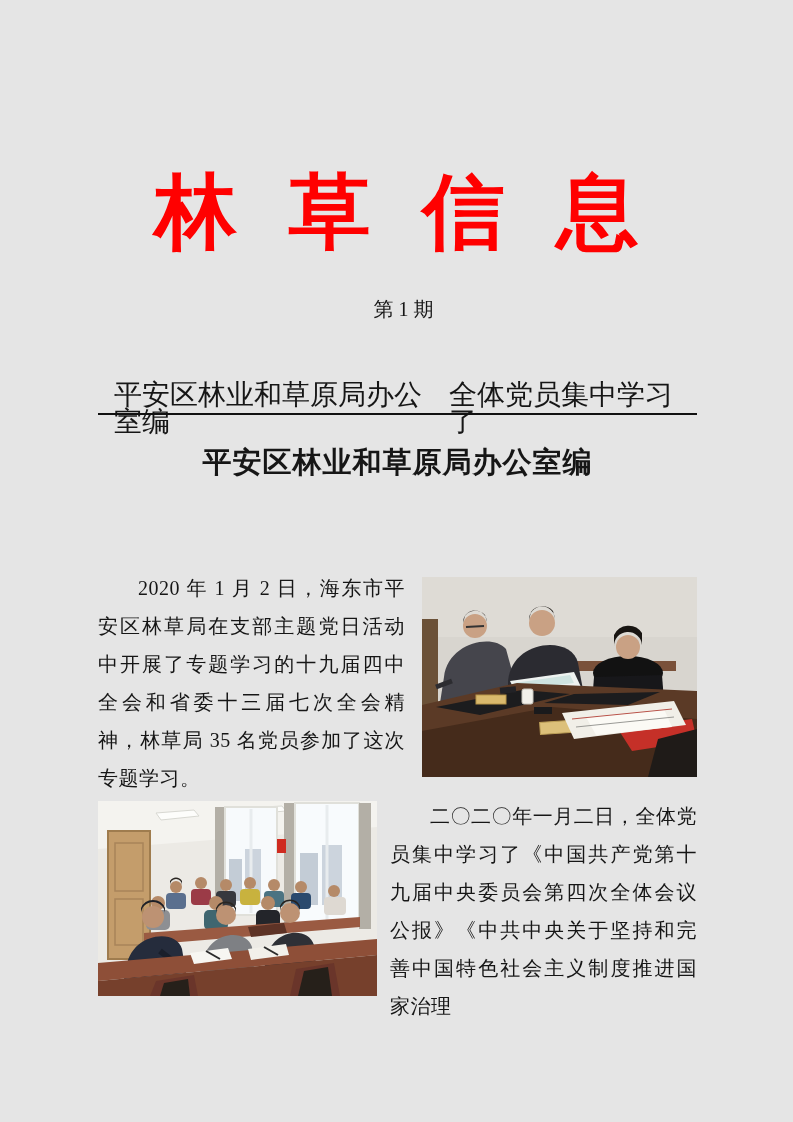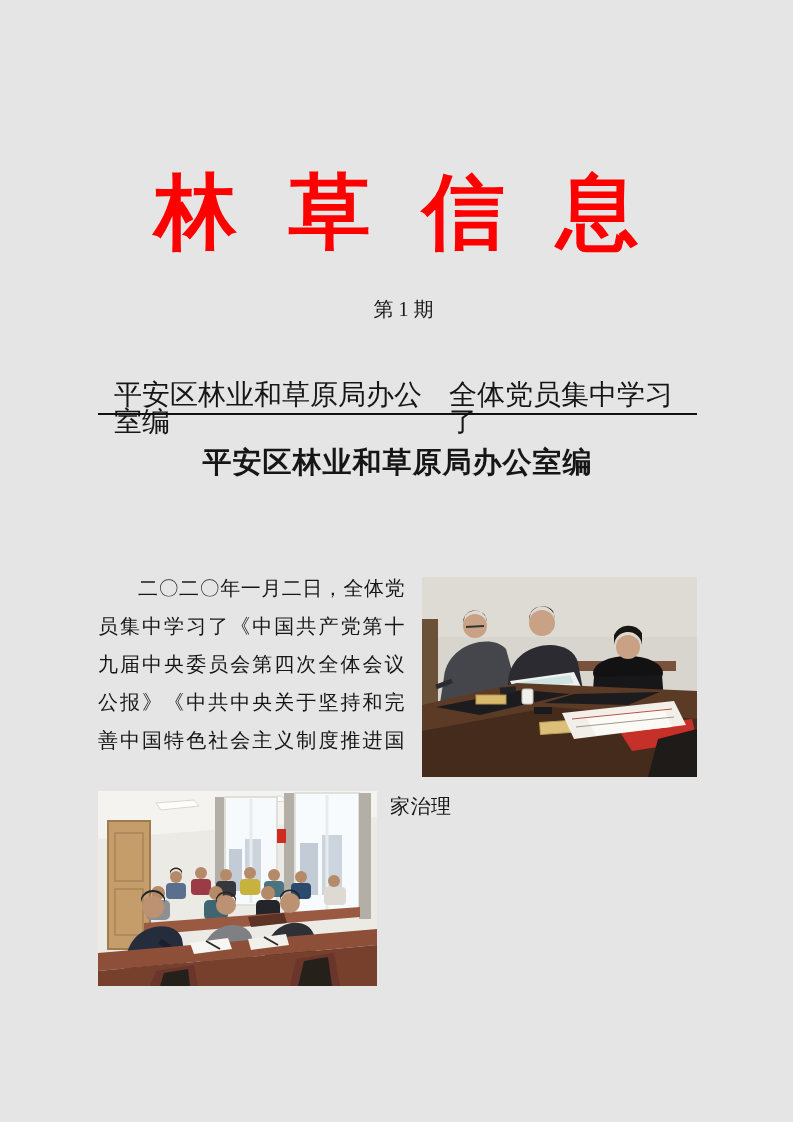--- a/index.html
+++ b/index.html
@@ -127,20 +127,21 @@
       <rect x="100" y="112" width="11" height="15" rx="2" fill="#f2f0ea" stroke="#c9c6be" stroke-width="1"></rect>
       <rect x="118" y="144" width="44" height="12" fill="#dcc07a" transform="rotate(-4 140 150)" stroke="#bda059" stroke-width="1"></rect>
       <polygon points="196,152 270,142 275,164 210,174" fill="#c53028"></polygon>
       <polygon points="140,136 252,124 264,148 152,162" fill="#f1efe8"></polygon>
       <polygon points="164,140 242,132 250,150 174,158" fill="#fbfaf5"></polygon>
       <line x1="150" y1="142" x2="250" y2="132" stroke="#b85248" stroke-width="1"></line>
       <line x1="154" y1="150" x2="252" y2="140" stroke="#9a9a96" stroke-width="1"></line>
       <polygon points="236,162 275,152 275,200 226,200" fill="#1f1b18"></polygon>
     </svg>
 
+    <p>2020 年 1 月 2 日，海东市平安区林草局在支部主题党日活动中开展了专题学习的十九届四中全会和省委十三届七次全会精神，林草局 35 名党员参加了这次专题学习。</p>
 
     <svg class="photo photo-bottom" viewBox="0 0 279 195" xmlns="http://www.w3.org/2000/svg">
       <rect x="0" y="0" width="279" height="195" fill="#eceae5"></rect>
       <polygon points="0,0 279,0 279,26 0,48" fill="#f4f3ef"></polygon>
       <polygon points="58,12 96,9 101,15 63,19" fill="#fdfdfb" stroke="#d8d8d2" stroke-width="1"></polygon>
       <polygon points="148,7 184,5 188,10 152,13" fill="#fdfdfb" stroke="#d8d8d2" stroke-width="1"></polygon>
       <polygon points="222,14 256,12 259,17 225,20" fill="#fdfdfb" stroke="#d8d8d2" stroke-width="1"></polygon>
 
       <rect x="10" y="30" width="42" height="128" fill="#c49d6b" stroke="#9f7c4e" stroke-width="2"></rect>
       <rect x="17" y="42" width="28" height="48" fill="none" stroke="#a8845a" stroke-width="1.5"></rect>

